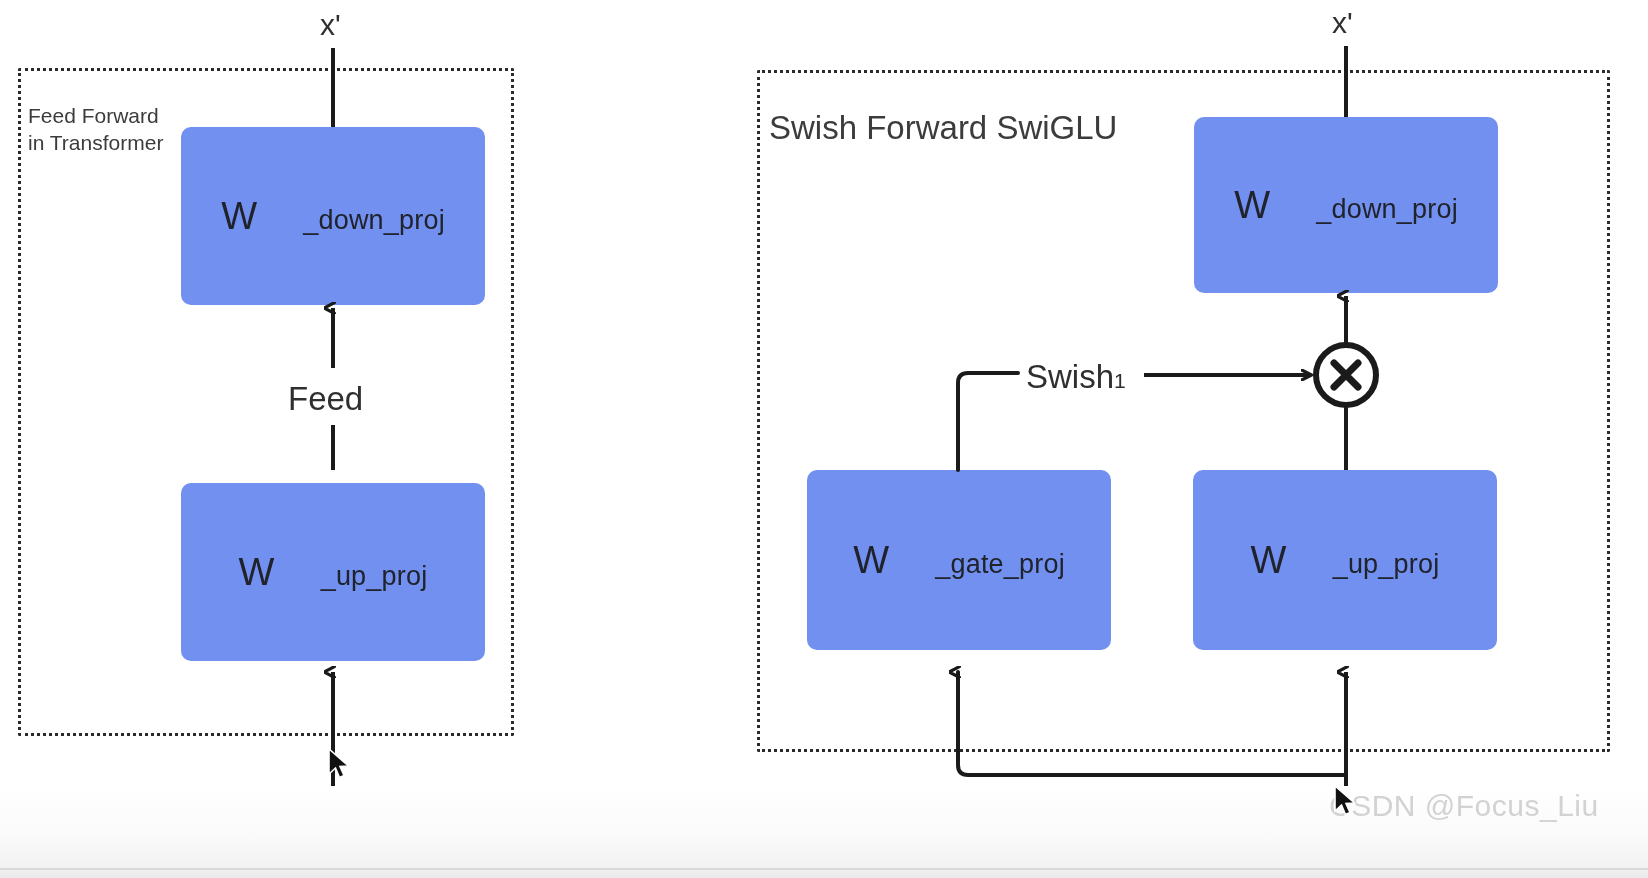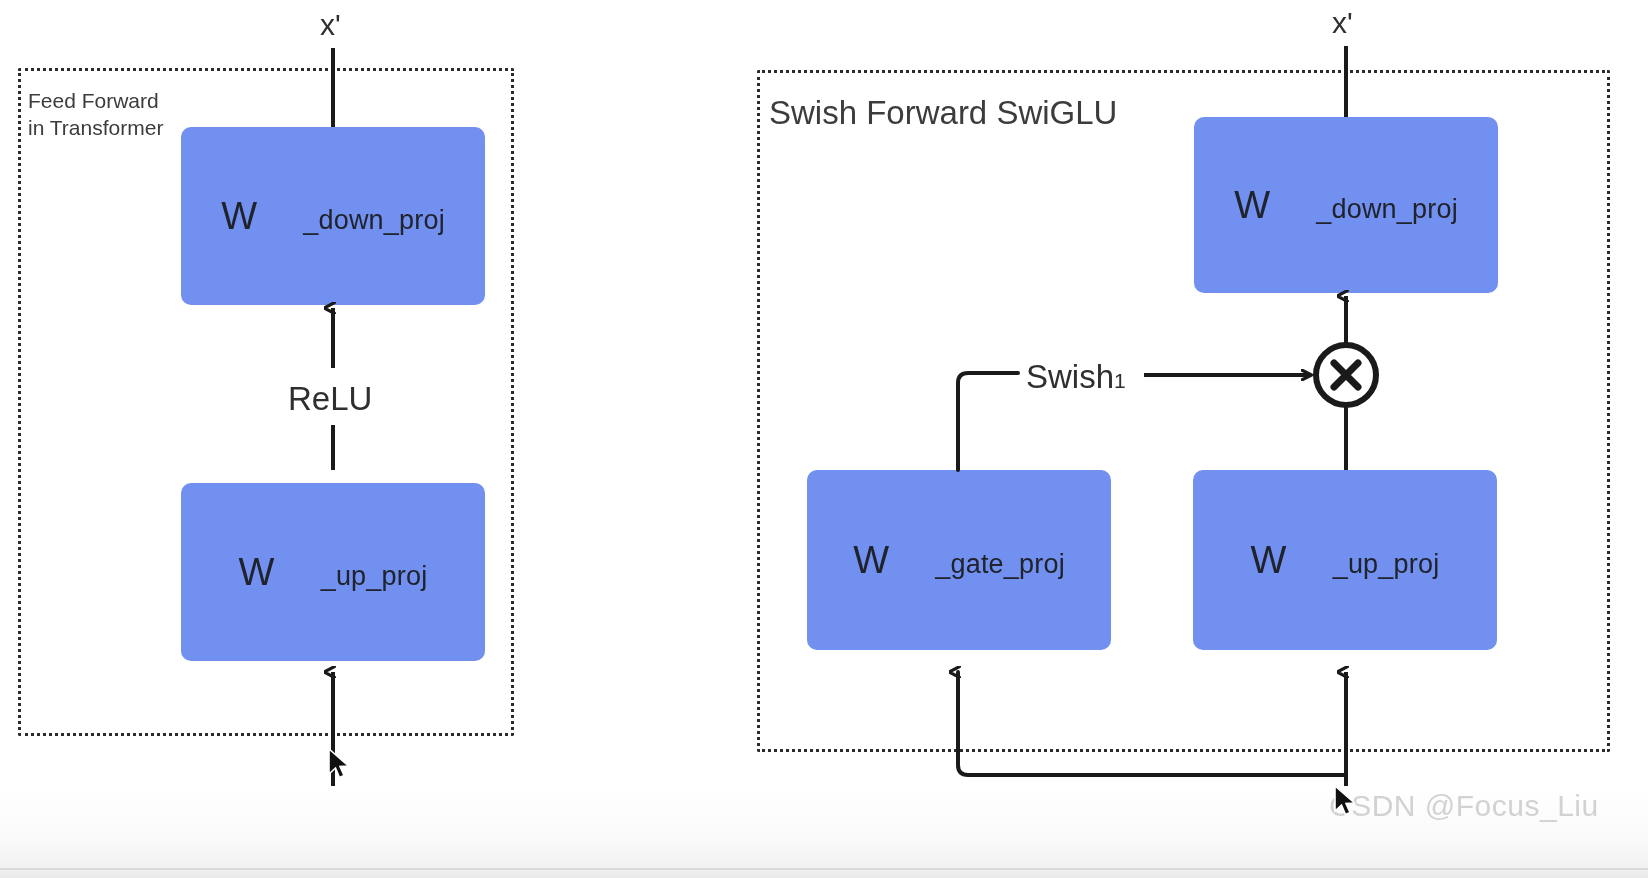--- a/index.html
+++ b/index.html
@@ -42,20 +42,21 @@
     border-radius: 2px;
     box-sizing: border-box;
     background: transparent;
   }
 
   .group-title {
     position: absolute;
     color: #3c3c3c;
     white-space: pre-line;
     line-height: 1.28;
+    margin-top: 15px;
   }
   .group-title.small {
     font-size: 21px;
   }
   .group-title.big {
     font-size: 33px;
   }
 
   
   .wbox {
@@ -122,21 +123,21 @@
 
   <div class="anno io" style="left:320px; top:8px;">x'</div>
 
   <div class="wbox" style="left:181px; top:127px; width:304px; height:178px;">
     <span class="wlabel">
       <span class="wmain">W</span>
         <span class="wsub">_down_proj</span>
     </span>
   </div>
 
-  <div class="anno act" style="left:288px; top:380px;">ReLU</div>
+  <div class="anno act" style="left:288px; top:380px;">Feed</div>
 
   <div class="wbox" style="left:181px; top:483px; width:304px; height:178px;">
     <span class="wlabel">
       <span class="wmain">W</span>
         <span class="wsub">_up_proj</span>
     </span>
   </div>
 
   <div class="anno io" style="left:324px; top:802px;">x</div>
 

